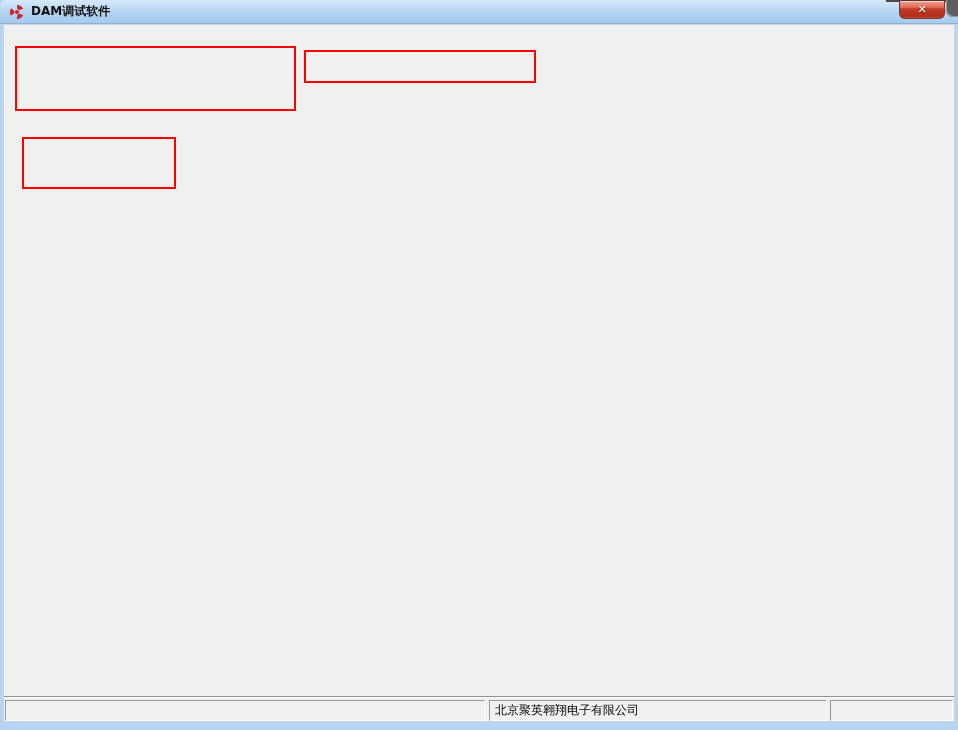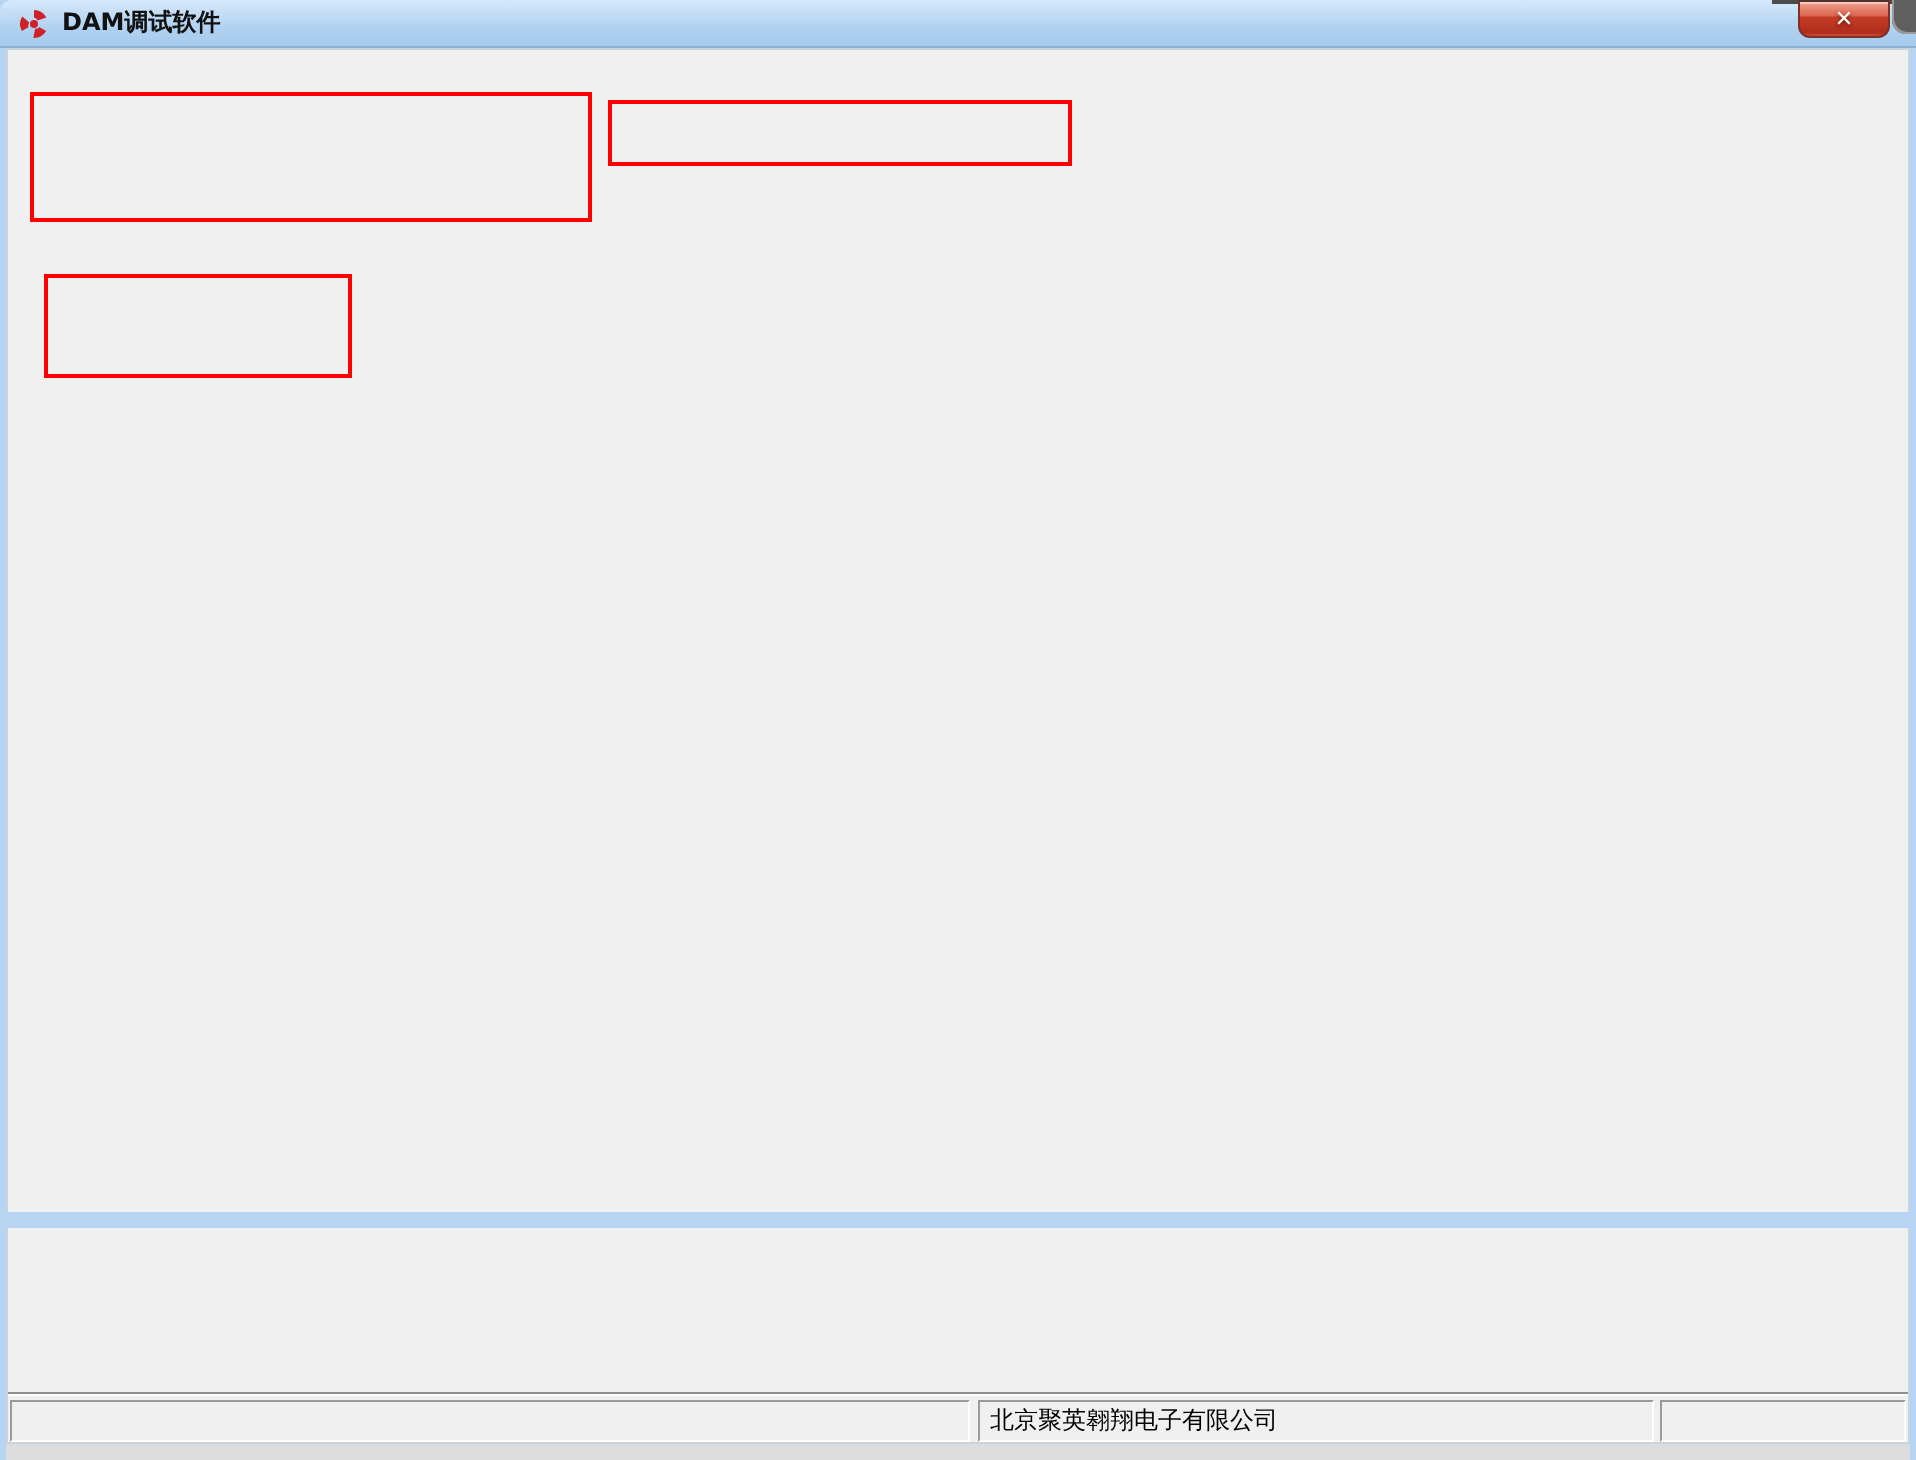--- a/index.html
+++ b/index.html
@@ -1,18 +1,18 @@
 <!DOCTYPE html>
 <html><head>
 <meta charset="utf-8">
 <style>
   * { box-sizing: border-box; margin: 0; padding: 0; }
   html,body { width:958px; height:730px; overflow:hidden; }
   body { font-family:"DejaVu Sans", sans-serif; font-size:12px; color:#000; background:#dcdcdc; }
-  .page { position:relative; width:958px; height:614px; background:#b7d5f2; }
+  .page { position:relative; width:958px; height:730px; background:#b7d5f2; }
 
   
   .behind-text { position:absolute; left:226px; top:-4px; width:78px; height:14px; overflow:hidden;
     color:#22303f; font-weight:bold; font-size:13px; filter:blur(1.5px); z-index:0; }
   .behind-corner { position:absolute; right:0; top:0; width:12px; height:17px; background:#5f5f5f;
     border-bottom-left-radius:7px; box-shadow:inset 1px -1px 0 #9a9a9a; z-index:3; }
   .behind-strip { position:absolute; left:886px; top:0; width:60px; height:2px; background:#4c4c4c; z-index:3; }
 
   
   .titlebar { position:absolute; left:0; top:0; width:958px; height:24px; z-index:2;

